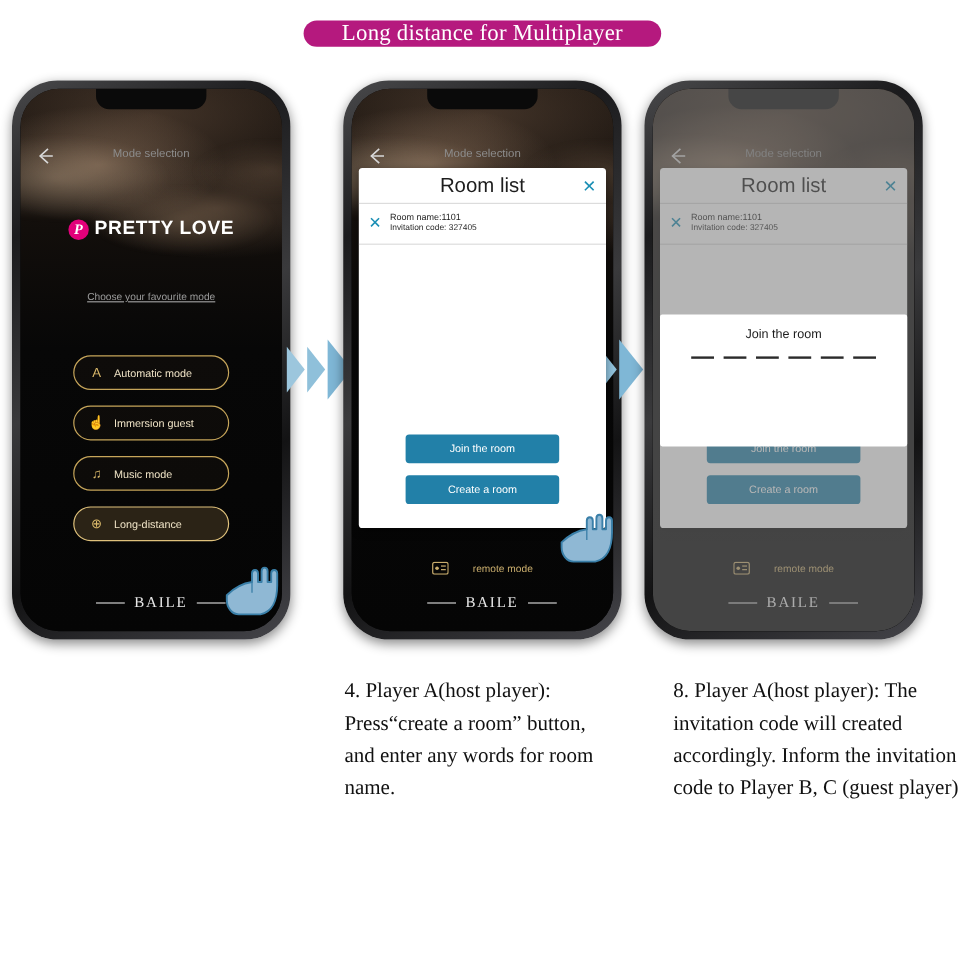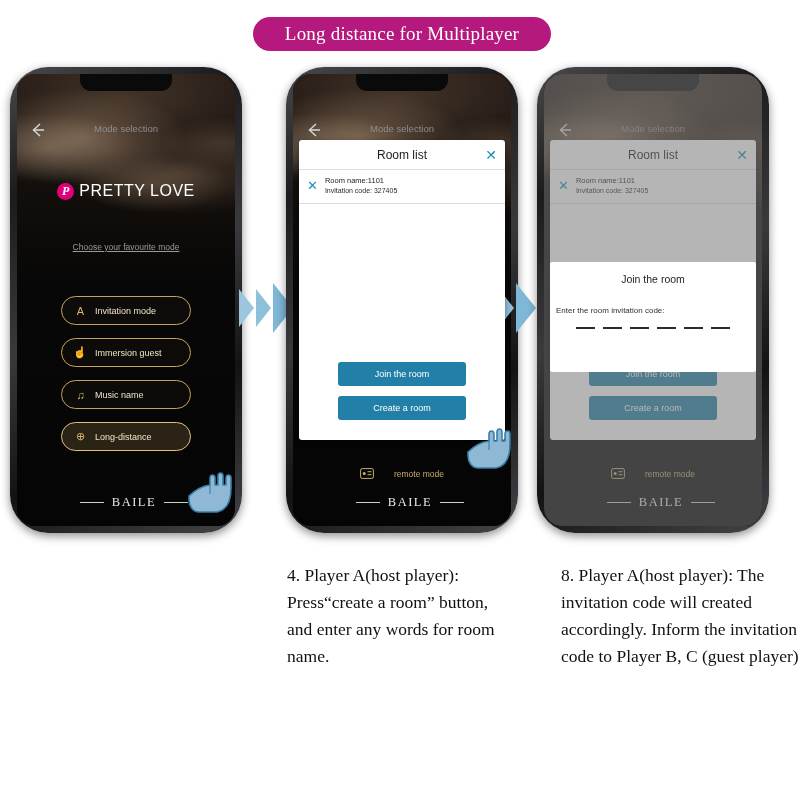--- a/index.html
+++ b/index.html
@@ -14,21 +14,21 @@
     position: relative;
     overflow: hidden;
   }
 
   
   .banner {
     position: absolute;
     left: 253px;
     top: 17px;
     width: 298px;
-    height: 34px;
+    height: 22px;
     background: #b5197e;
     border-radius: 17px;
     display: flex;
     align-items: center;
     justify-content: center;
   }
   .banner-text {
     color: #ffffff;
     font-family: "Liberation Serif", serif;
     font-size: 19px;
@@ -48,21 +48,21 @@
     box-shadow: 0 3px 10px rgba(0,0,0,0.45);
   }
   .phone.p1 { left: 10px; }
   .phone.p2 { left: 286px; }
   .phone.p3 { left: 537px; }
 
   .screen {
     position: relative;
     width: 100%;
     height: 100%;
-    border-radius: 18px;
+    border-radius: 32px;
     overflow: hidden;
     background: #050505;
   }
 
   
   .wallpaper {
     position: absolute;
     inset: 0;
     background:
       radial-gradient(ellipse 150px 70px at 30% 14%, rgba(160,130,105,0.55), rgba(0,0,0,0) 70%),
@@ -139,21 +139,21 @@
     font-size: 12px;
     font-style: italic;
     font-weight: bold;
     display: flex;
     align-items: center;
     justify-content: center;
   }
   .logo-text {
     color: #ffffff;
     font-size: 16px;
-    font-weight: normal;
+    font-weight: bold;
     letter-spacing: 0.5px;
   }
 
   .choose-text {
     position: absolute;
     top: 168px;
     left: 0;
     right: 0;
     text-align: center;
     color: #9a9a9a;
@@ -255,21 +255,21 @@
   }
   .dialog-head {
     position: relative;
     height: 29px;
     border-bottom: 1px solid #dcdcdc;
     display: flex;
     align-items: center;
     justify-content: center;
   }
   .dialog-title {
-    font-size: 12px;
+    font-size: 17px;
     color: #1d1d1d;
   }
   .dialog-close {
     position: absolute;
     right: 8px;
     top: 50%;
     transform: translateY(-50%);
     color: #1b8fb5;
     font-size: 14px;
     line-height: 1;
@@ -425,29 +425,29 @@
     <div class="logo-wrap">
       <div class="logo-badge">P</div>
       <div class="logo-text">PRETTY LOVE</div>
     </div>
 
     <div class="choose-text">Choose your favourite mode</div>
 
     <div class="mode-list">
       <div class="mode-btn">
         <span class="mi">A</span>
-        <span class="ml">Invitation mode</span>
+        <span class="ml">Automatic mode</span>
       </div>
       <div class="mode-btn">
         <span class="mi">☝</span>
         <span class="ml">Immersion guest</span>
       </div>
       <div class="mode-btn">
         <span class="mi">♫</span>
-        <span class="ml">Music name</span>
+        <span class="ml">Music mode</span>
       </div>
       <div class="mode-btn selected">
         <span class="mi">⊕</span>
         <span class="ml">Long-distance</span>
       </div>
     </div>
 
     <div class="baile">
       <div class="line"></div>
       <div class="bt">BAILE</div>
@@ -575,21 +575,20 @@
       <div class="dialog-actions">
         <div class="dlg-btn">Join the room</div>
         <div class="dlg-btn">Create a room</div>
       </div>
     </div>
 
     <div class="dim"></div>
 
     <div class="join-panel">
       <div class="join-title">Join the room</div>
-      <div class="join-sub">Enter the room invitation code:</div>
       <div class="code-slots">
         <span></span>
         <span></span>
         <span></span>
         <span></span>
         <span></span>
         <span></span>
       </div>
     </div>
   </div>

